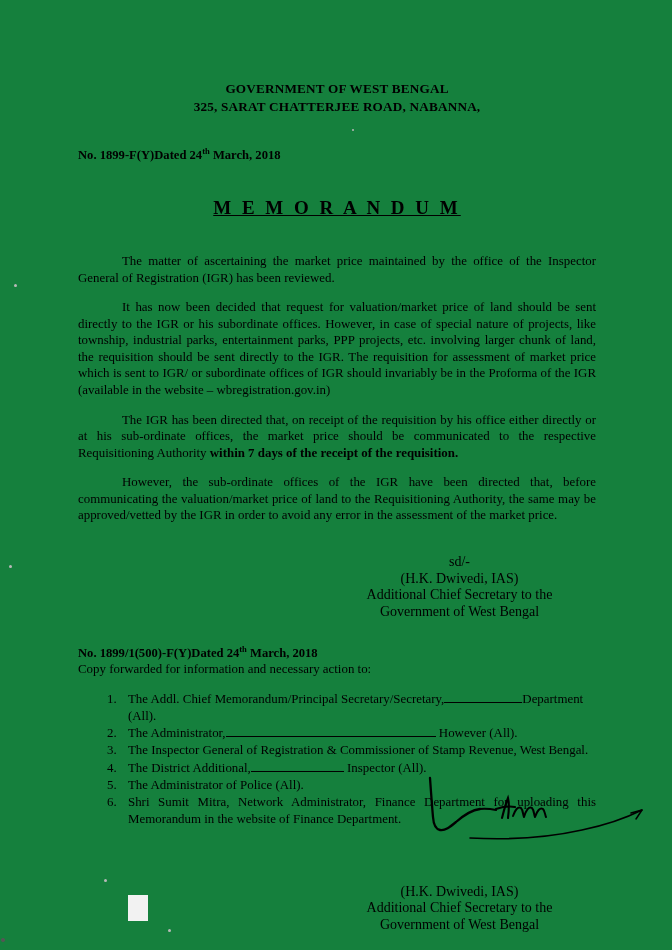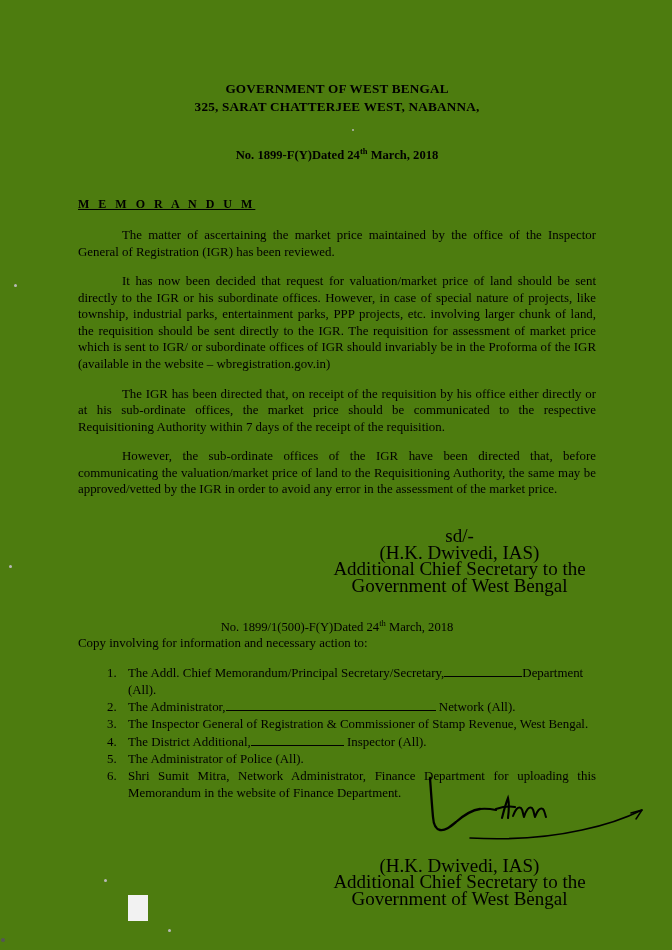--- a/index.html
+++ b/index.html
@@ -9,21 +9,21 @@
     background: #ffffff;
   }
   body {
     font-family: "Liberation Serif", "DejaVu Serif", serif;
     color: #000000;
   }
   .page {
     position: relative;
     width: 672px;
     height: 950px;
-    background: #4d7c0f;
+    background: #15803d;
     overflow: hidden;
     box-sizing: border-box;
   }
   .content {
     position: absolute;
     left: 78px;
     top: 0;
     width: 518px;
   }
 
@@ -35,64 +35,65 @@
     line-height: 17.5px;
     letter-spacing: 0.2px;
     padding-top: 80px;
   }
   .letterhead div { white-space: nowrap; }
   .u-text { text-decoration: underline; }
 
   
   .refline {
     display: flex;
-    justify-content: center;
+    justify-content: flex-start;
     align-items: baseline;
     font-weight: bold;
     font-size: 12.6px;
     margin-top: 33px;
   }
-  .refline.plain { font-weight: normal; }
+  .refline.plain { font-weight: bold; }
   sup {
     font-size: 0.68em;
     vertical-align: super;
     line-height: 0;
   }
 
   
   .memo-title {
+    text-align: center;
     font-weight: bold;
-    font-size: 12px;
+    font-size: 19px;
     letter-spacing: 3px;
     margin-top: 34px;
   }
   .memo-title span {
     text-decoration: underline;
     padding-bottom: 1px;
   }
 
   
   .para {
     text-align: justify;
     text-justify: inter-word;
     font-size: 12.9px;
     line-height: 16.6px;
     text-indent: 44px;
     margin-top: 1px;
   }
-  .para.first { margin-top: 15px; }
-  .para b { font-weight: normal; }
+  .para.first { margin-top: 34px; }
+  .para b { font-weight: bold; }
 
   
   .sig-block {
     margin-top: 30px;
     margin-left: 245px;
     width: 273px;
     text-align: center;
-    font-size: 19px;
+    font-size: 14px;
     line-height: 16.6px;
   }
   .sig-block.second {
     margin-top: 0;
     position: relative;
   }
 
   .refline.second {
     margin-top: 26px;
   }
@@ -150,21 +151,21 @@
 </style>
 </head>
 <body>
 
 <div class="page">
 
   <div class="content">
 
     <div class="letterhead">
       <div>GOVERNMENT OF WEST BENGAL</div>
-      <div>325, SARAT CHATTERJEE WEST, NABANNA,</div>
+      <div>325, SARAT CHATTERJEE ROAD, NABANNA,</div>
     </div>
 
     <div class="refline">
       <span>No. 1899-F(Y)</span>
       <span><span>Dated 24</span><sup>th</sup><span> March, 2018</span></span>
     </div>
 
     <div class="memo-title">
       <span>M E M O R A N D U M</span>
     </div>
@@ -182,28 +183,28 @@
       <div>(H.K. Dwivedi, IAS)</div>
       <div>Additional Chief Secretary to the</div>
       <div>Government of West Bengal</div>
     </div>
 
     <div class="refline plain second">
       <span>No. 1899/1(500)-F(Y)</span>
       <span><span>Dated 24</span><sup>th</sup><span> March, 2018</span></span>
     </div>
 
-    <div class="copy-to">Copy involving for information and necessary action to:</div>
+    <div class="copy-to">Copy forwarded for information and necessary action to:</div>
 
     <ol class="recipients">
       <li>
         <span>The Addl. Chief Memorandum/Principal Secretary/Secretary,</span><span class="blank w1"></span><span>Department (All).</span>
       </li>
       <li>
-        <span>The Administrator,</span><span class="blank w2"></span><span> Network (All).</span>
+        <span>The Administrator,</span><span class="blank w2"></span><span> However (All).</span>
       </li>
       <li>
         <span>The Inspector General of Registration &amp; Commissioner of Stamp Revenue, West Bengal.</span>
       </li>
       <li>
         <span>The District Additional,</span><span class="blank w3"></span><span> Inspector (All).</span>
       </li>
       <li>
         <span>The Administrator of Police (All).</span>
       </li>

